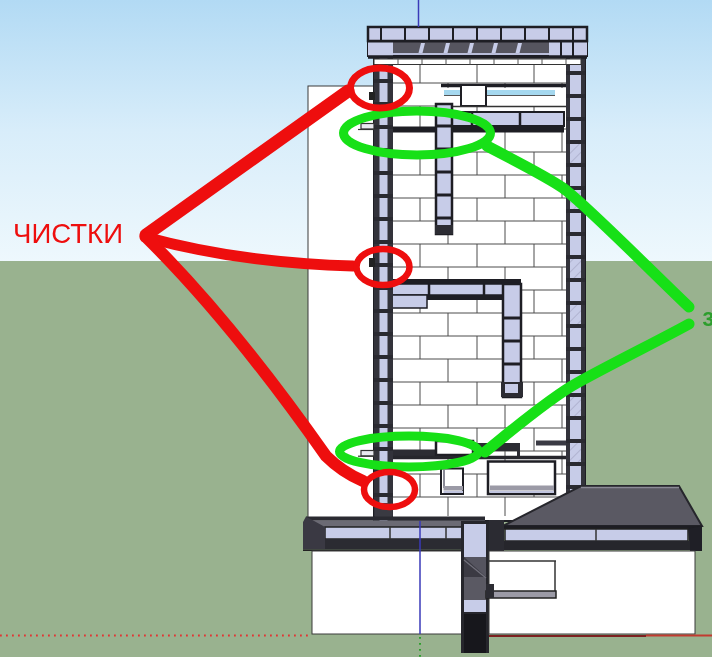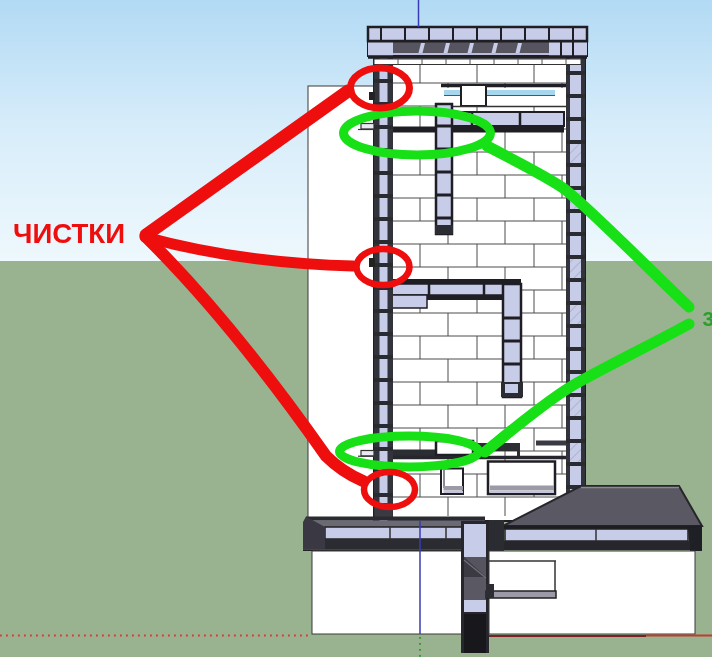--- a/index.html
+++ b/index.html
@@ -1,18 +1,18 @@
 <!DOCTYPE html>
 <html><head><meta charset="utf-8">
 <style>
 html,body{margin:0;padding:0;}
 #page{position:relative;width:712px;height:657px;overflow:hidden;
  font-family:"Liberation Sans",sans-serif;background:#fff;}
 #txt{position:absolute;left:13px;top:218px;color:#ee0e0e;
- font-size:27.6px;font-weight:bold;letter-spacing:0px;}
+ font-size:27.6px;font-weight:normal;letter-spacing:0px;}
 </style></head>
 <body>
 <div id="page">
 <svg width="712" height="657" viewBox="0 0 712 657">
 <defs>
 <linearGradient id="sky" x1="0" y1="0" x2="0" y2="1">
  <stop offset="0" stop-color="#b2daf4"></stop>
  <stop offset="0.5" stop-color="#d8edfa"></stop>
  <stop offset="1" stop-color="#eef8fd"></stop>
 </linearGradient>

